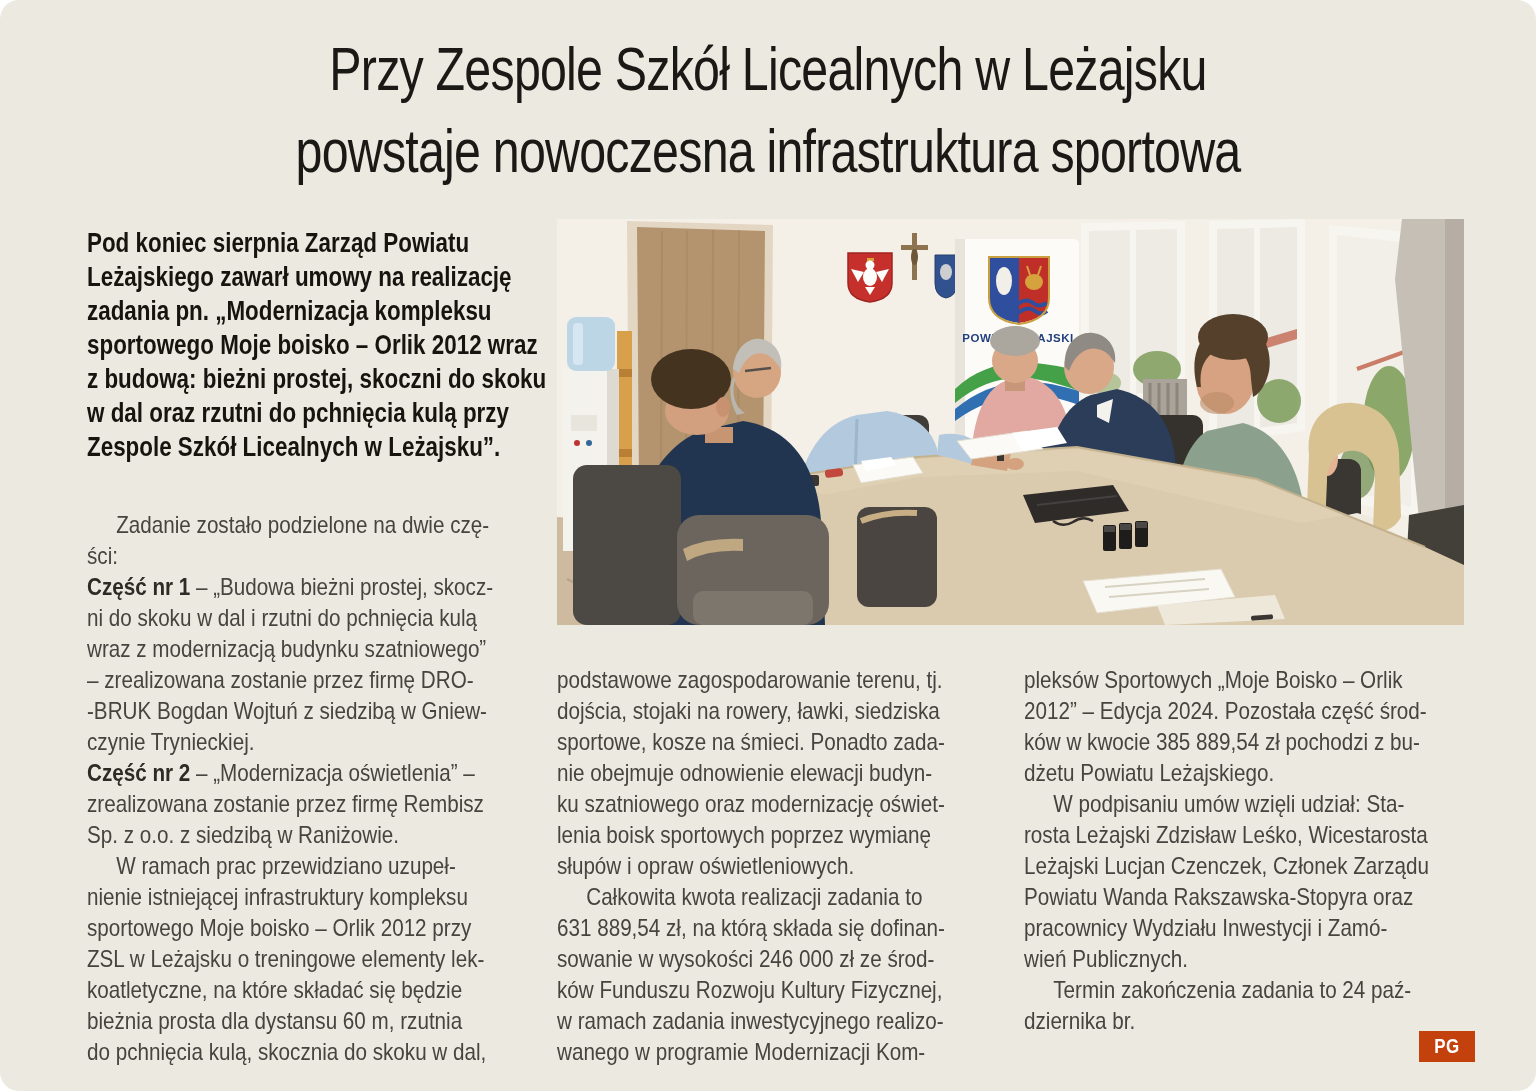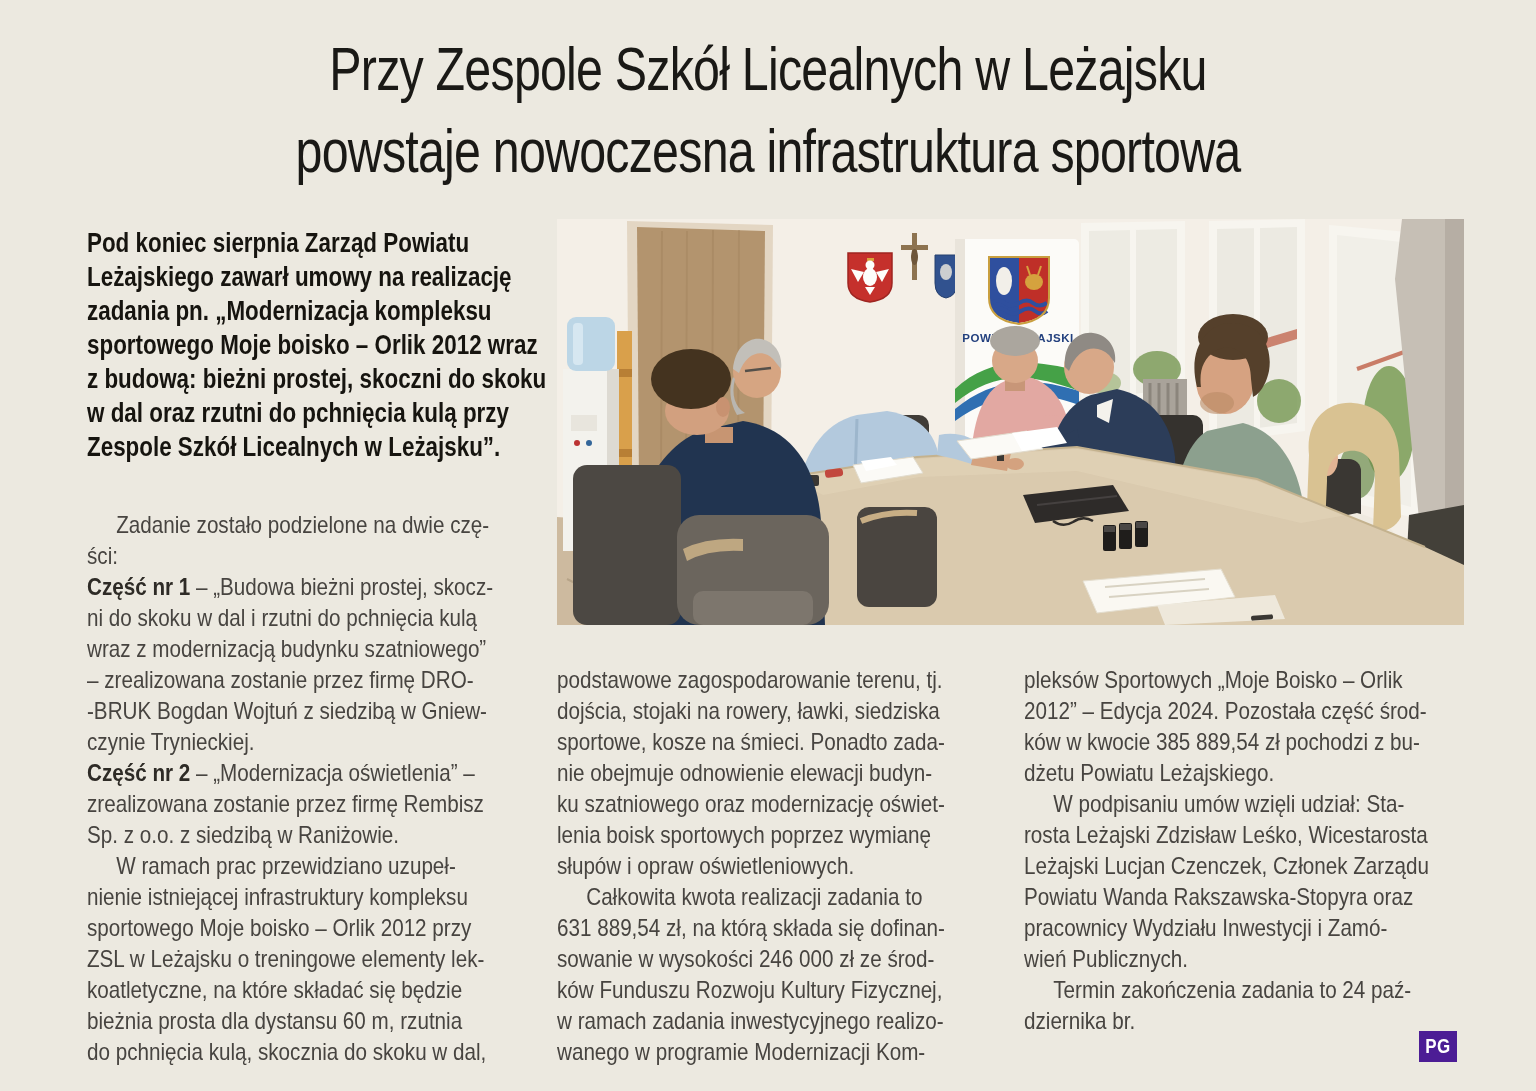--- a/index.html
+++ b/index.html
@@ -1,20 +1,21 @@
 <!DOCTYPE html>
 <html lang="pl"><head>
 <meta charset="utf-8">
 <style>
   html,body{margin:0;padding:0;}
   .page{
     position:relative; width:1536px; height:1091px;
     background:#ECE9E0; overflow:hidden;
     font-family:"Liberation Sans","DejaVu Sans",sans-serif;
     color:#44413C;
+    border-radius:19px;
   }
   
   .title{
     position:absolute; left:0; top:28px; width:1536px;
     text-align:center; font-size:62px; line-height:82px;
     color:#1A1916; font-weight:500; letter-spacing:-1px;
     transform:scaleX(0.78); transform-origin:50% 0;
     white-space:pre;
   }
   .title .tl{white-space:pre;}
@@ -36,22 +37,22 @@
   .tl .b{font-weight:bold; color:#2E2B26;}
   .ind{text-indent:34px;}
   
   .photo{
     position:absolute; left:557px; top:219px; width:907px; height:406px;
     overflow:hidden; background:#F4EFE7;
   }
   .photo svg{display:block;}
   
   .pg-badge{
-    position:absolute; left:1419px; top:1031px; width:38px; height:31px;
-    background:#4c1d95; color:#FFFFFF; font-weight:bold; font-size:20px;
+    position:absolute; left:1419px; top:1031px; width:56px; height:31px;
+    background:#c2410c; color:#FFFFFF; font-weight:bold; font-size:20px;
     display:flex; align-items:center; justify-content:center;
     transform-origin:0 0; letter-spacing:0.5px;
   }
   .pg-badge span{transform:scaleX(0.85); display:inline-block;}
 </style>
 </head>
 <body>
 
 <div class="page">
 

